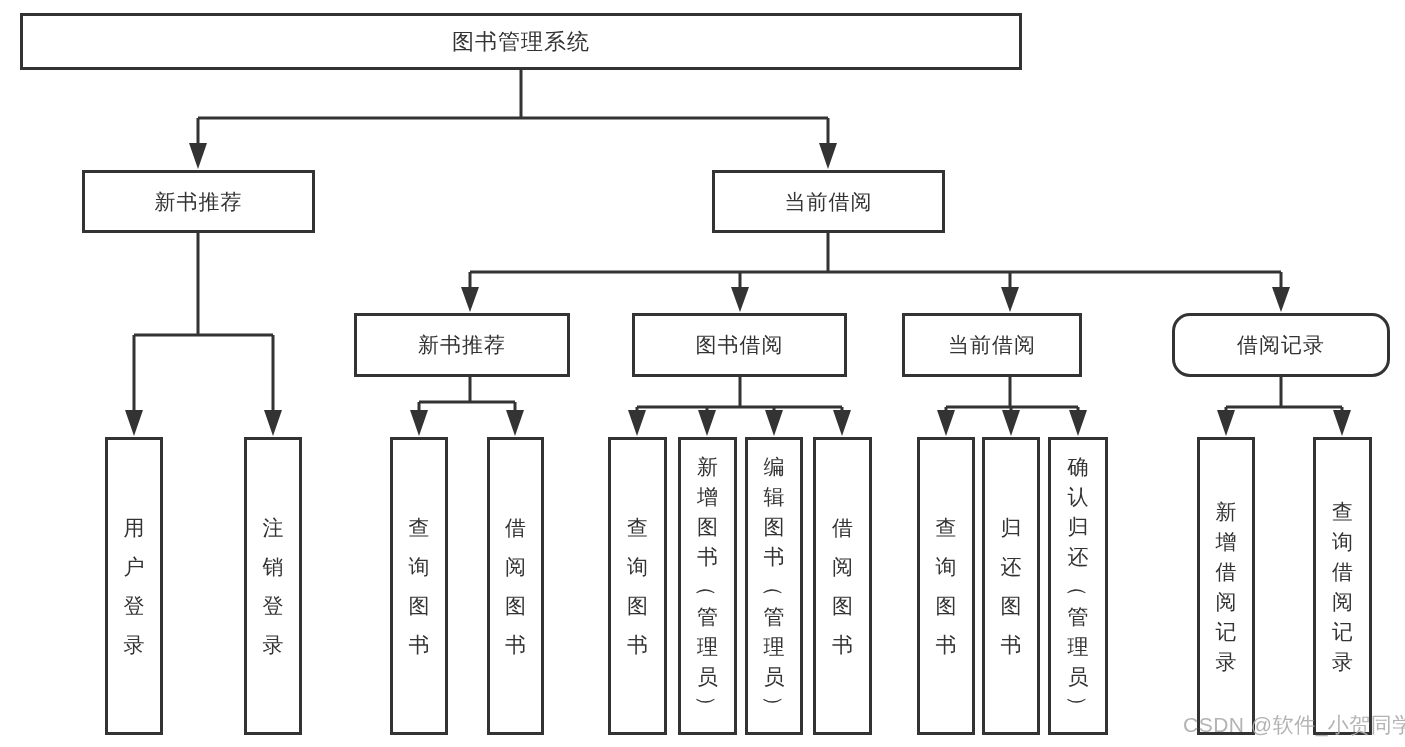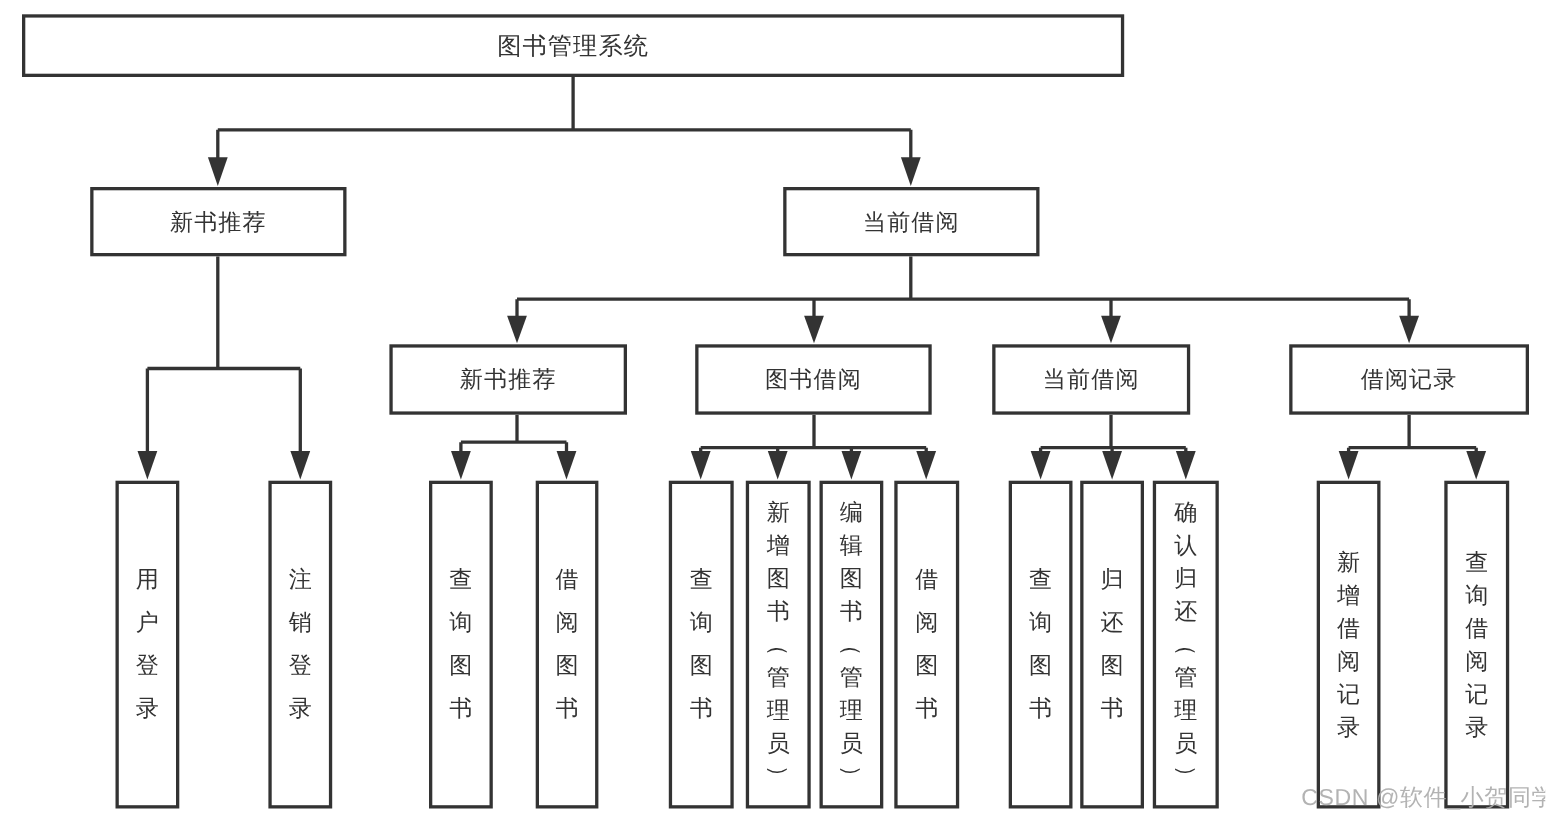--- a/index.html
+++ b/index.html
@@ -119,21 +119,21 @@
   </svg>
 
   <div class="node root-label" style="left:20px; top:13px; width:1002px; height:57px;">图书管理系统</div>
 
   <div class="node h-label" style="left:82px; top:170px; width:233px; height:63px;">新书推荐</div>
   <div class="node h-label" style="left:712px; top:170px; width:233px; height:63px;">当前借阅</div>
 
   <div class="node h-label" style="left:354px; top:313px; width:216px; height:64px;">新书推荐</div>
   <div class="node h-label" style="left:632px; top:313px; width:215px; height:64px;">图书借阅</div>
   <div class="node h-label" style="left:902px; top:313px; width:180px; height:64px;">当前借阅</div>
-  <div class="node h-label" style="left:1172px; top:313px; width:218px; height:64px;">借阅记录</div>
+  <div class="node h-label" style="left:1172px; top:313px; width:218px; height:64px;border-radius:18px;">借阅记录</div>
 
   <div class="node tall" style="left:105px; top:437px; width:58px; height:298px;">
       <span class="vchar" style="height: 39px;">用</span>
       <span class="vchar" style="height: 39px;">户</span>
       <span class="vchar" style="height: 39px;">登</span>
       <span class="vchar" style="height: 39px;">录</span>
     </div>
   <div class="node tall" style="left:244px; top:437px; width:58px; height:298px;">
       <span class="vchar" style="height: 39px;">注</span>
       <span class="vchar" style="height: 39px;">销</span>

